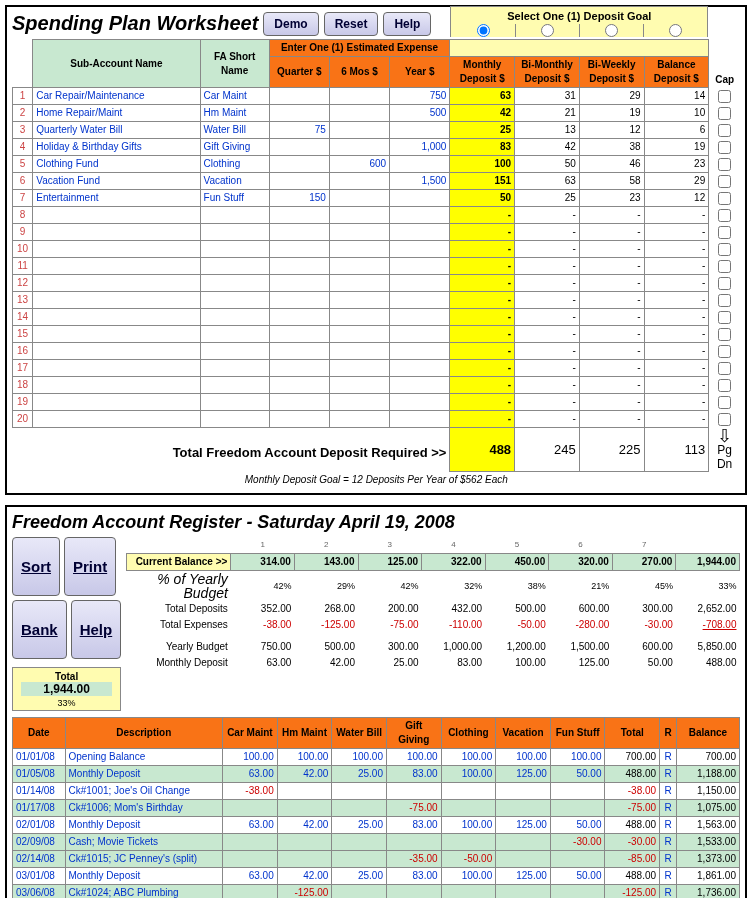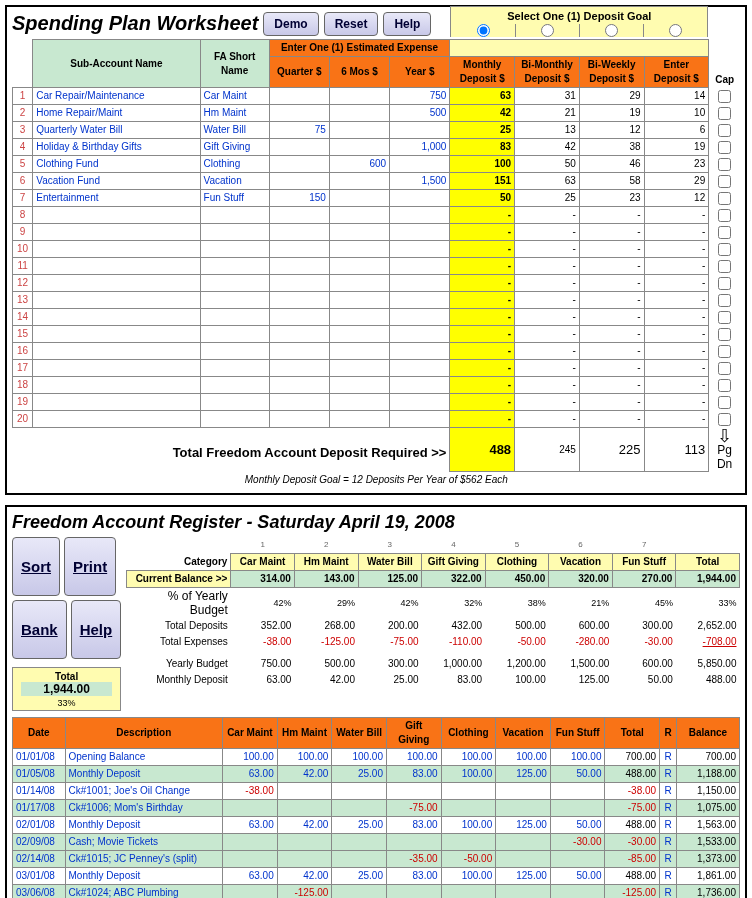--- a/index.html
+++ b/index.html
@@ -89,21 +89,21 @@
       </th>
       <th rowspan="2" style="border:none;background:#fff;vertical-align:bottom;">Cap</th>
     </tr>
     <tr>
       <th class="hdr-yellow">Quarter $</th>
       <th class="hdr-yellow">6 Mos $</th>
       <th class="hdr-yellow">Year $</th>
       <th class="hdr-yellow b">Monthly Deposit $</th>
       <th class="hdr-yellow b">Bi-Monthly Deposit $</th>
       <th class="hdr-yellow b">Bi-Weekly Deposit $</th>
-      <th class="hdr-yellow b">Enter Deposit $</th>
+      <th class="hdr-yellow b">Balance Deposit $</th>
     </tr>
     </tbody>
       <tbody id="ws-rows">
         <tr>
           <td class="rownum">1</td>
           <td class="blue-txt">Car Repair/Maintenance</td>
           <td class="blue-txt">Car Maint</td>
           <td class="r blue-txt"></td>
           <td class="r blue-txt"></td>
           <td class="r blue-txt">750</td>
@@ -399,21 +399,21 @@
           <td style="border:none">
             <input type="checkbox" style="">
           </td>
         </tr>
       </tbody>
     <tbody>
         <tr class="total-row">
       <td style="border:none"></td>
       <td colspan="5" class="r b" style="border:none;font-size:13px;padding-top:8px;">Total Freedom Account Deposit Required  &gt;&gt;</td>
       <td class="cell-yellow r b" style="font-size:13px;">488</td>
-      <td class="r" style="font-size:10px;">245</td>
+      <td class="r" style="font-size:13px;">245</td>
       <td class="r" style="font-size:13px;">225</td>
       <td class="r" style="font-size:13px;">113</td>
       <td style="border:none" class="pgdn"><div class="arrow">⇩</div><span>Pg Dn</span></td>
     </tr>
     <tr>
           <td colspan="11" style="border:none;text-align:center;font-style:italic;font-size:10px;">Monthly Deposit Goal = 12 Deposits Per Year of $562 Each</td>
         </tr>
   </tbody>
     </table>
 </div>
@@ -455,44 +455,33 @@
             <td></td>
             <td class="numcol" id="n0">1</td>
             <td class="numcol" id="n1">2</td>
             <td class="numcol" id="n2">3</td>
             <td class="numcol" id="n3">4</td>
             <td class="numcol" id="n4">5</td>
             <td class="numcol" id="n5">6</td>
             <td class="numcol" id="n6">7</td>
             <td class="numcol" id="n7"></td>
           </tr>
-      <tr id="catrow">
-            <td class="r b" style="border:none">Category</td>
-            <td class="r c b cell-ltyellow">Car Maint</td>
-            <td class="r c b cell-ltyellow">Hm Maint</td>
-            <td class="r c b cell-ltyellow">Water Bill</td>
-            <td class="r c b cell-ltyellow">Gift Giving</td>
-            <td class="r c b cell-ltyellow">Clothing</td>
-            <td class="r c b cell-ltyellow">Vacation</td>
-            <td class="r c b cell-ltyellow">Fun Stuff</td>
-            <td class="r c b cell-ltyellow">Total</td>
-          </tr>
       <tr id="cbrow">
             <td class="r b cell-ltyellow">Current Balance &gt;&gt;</td>
             <td class="r b cell-green">314.00</td>
             <td class="r b cell-green">143.00</td>
             <td class="r b cell-green">125.00</td>
             <td class="r b cell-green">322.00</td>
             <td class="r b cell-green">450.00</td>
             <td class="r b cell-green">320.00</td>
             <td class="r b cell-green">270.00</td>
             <td class="r b cell-green">1,944.00</td>
           </tr>
       <tr id="pctrow">
-            <td class="r" style="border:none;font-size:12px;">% of Yearly Budget</td>
+            <td class="r" style="border:none;font-size:14px;font-style:italic">% of Yearly Budget</td>
             <td class="r " style="border: none; font-size: 9px;">42%</td>
             <td class="r " style="border: none; font-size: 9px;">29%</td>
             <td class="r " style="border: none; font-size: 9px;">42%</td>
             <td class="r " style="border: none; font-size: 9px;">32%</td>
             <td class="r " style="border: none; font-size: 9px;">38%</td>
             <td class="r " style="border: none; font-size: 9px;">21%</td>
             <td class="r " style="border: none; font-size: 9px;">45%</td>
             <td class="r " style="border: none; font-size: 9px;">33%</td>
           </tr>
       <tr id="tdrow">

